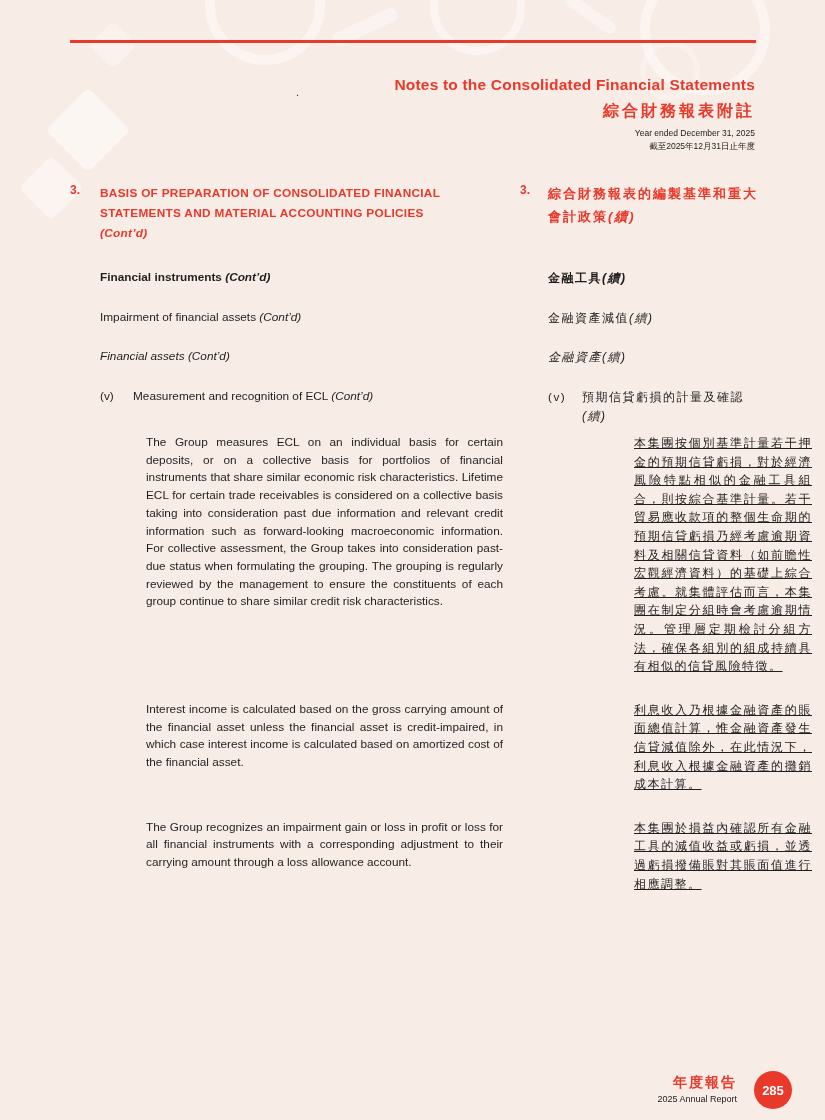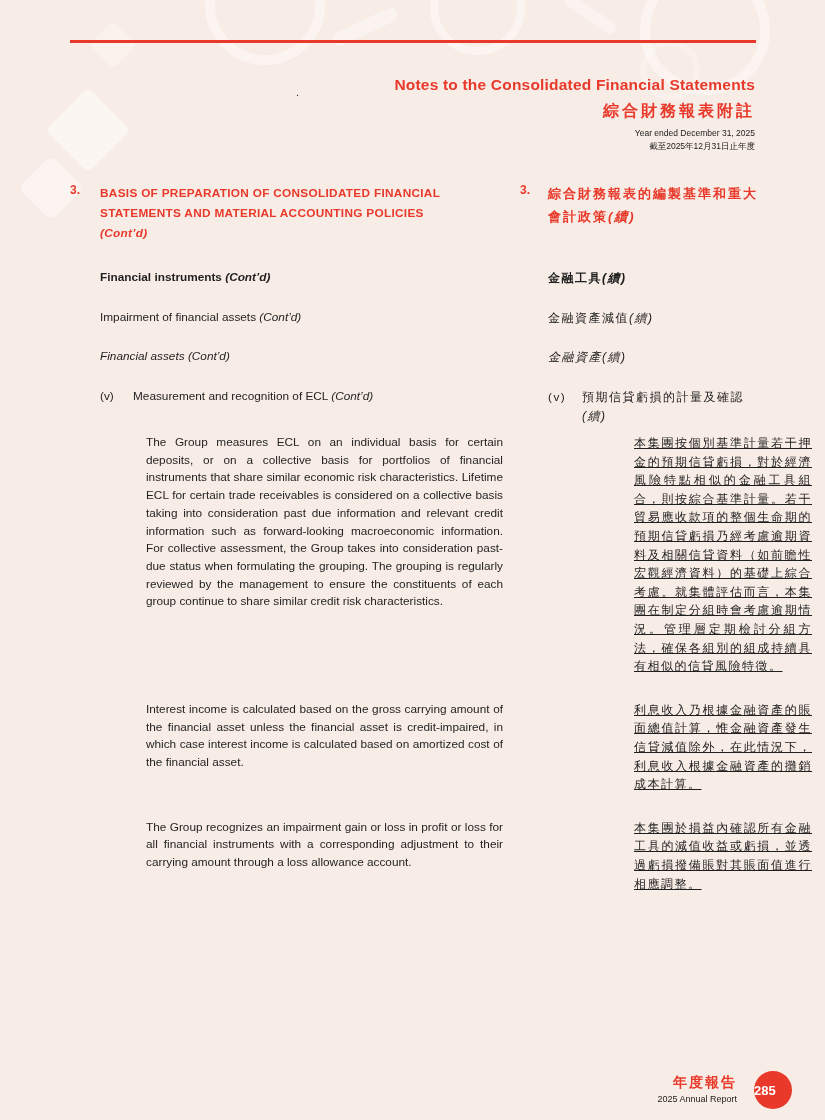--- a/index.html
+++ b/index.html
@@ -90,21 +90,21 @@
 
   
   .footer-text{
     position:absolute; right:88px; bottom:16px; text-align:right; z-index:2;
   }
   .f-zh{ color:#e8392a; font-weight:bold; font-size:14px; letter-spacing:2px; }
   .f-en{ color:#222; font-size:9px; margin-top:2px; }
   .page-circle{
     position:absolute; right:33px; bottom:11px; width:38px; height:38px;
     background:#e8392a; border-radius:50%;
-    display:flex; align-items:center; 
+    display:flex; align-items:center; justify-content:center;
     color:#fff; font-weight:bold; font-size:13px; z-index:2;
   }
 </style>
 </head>
 <body>
 
 <div class="page">
 
   <div class="decor cube cube1"></div>
   <div class="decor cube cube2"></div>

